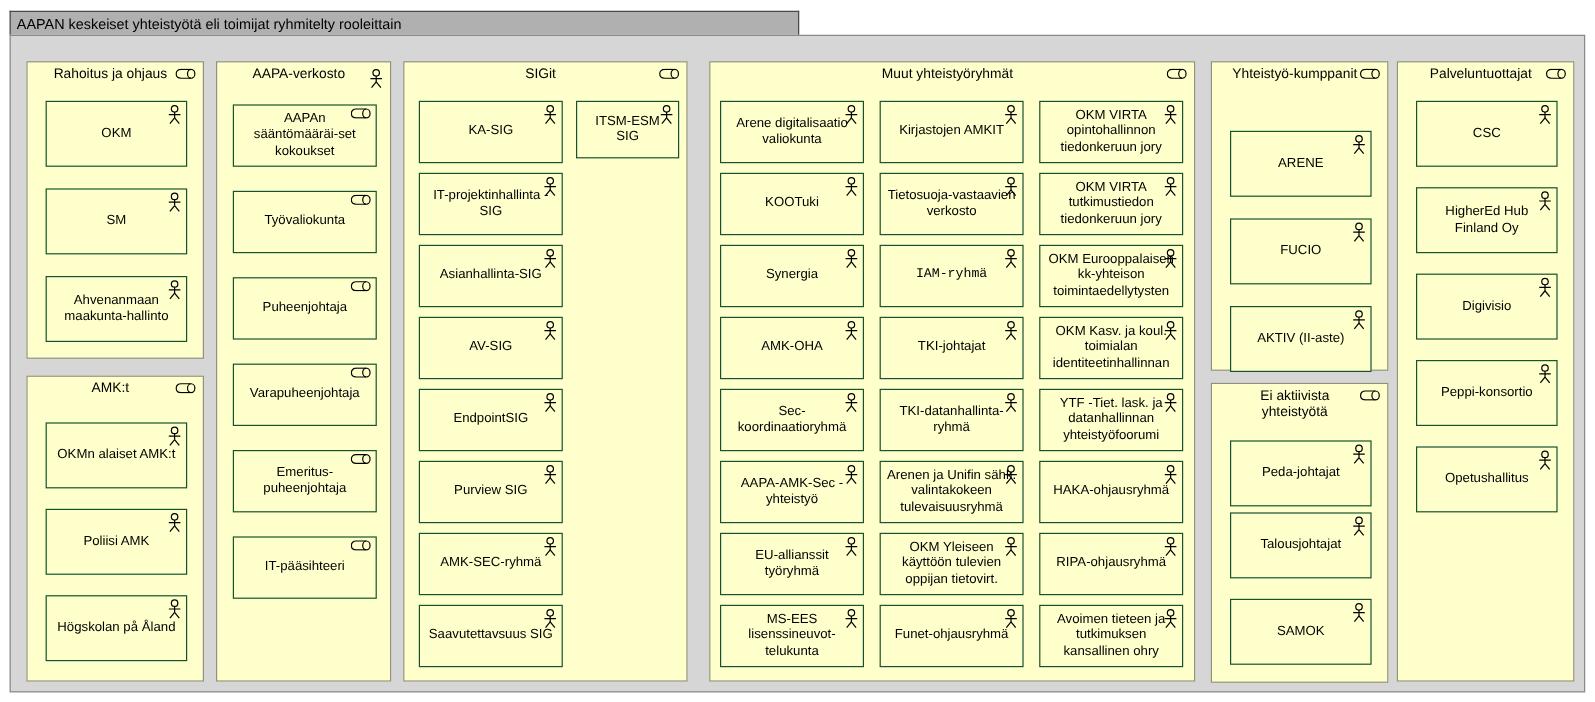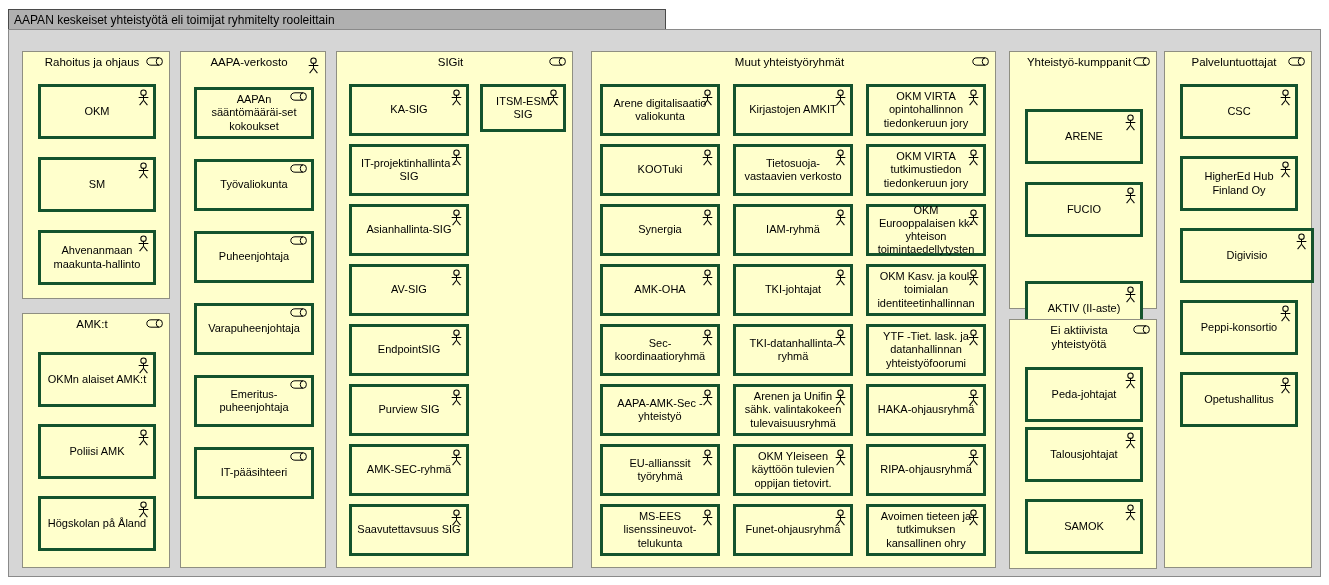--- a/index.html
+++ b/index.html
@@ -6,21 +6,21 @@
   #page{position:relative;width:1329px;height:585px;background:#ffffff;overflow:hidden;}
   #diagram-tab{position:absolute;left:8px;top:9px;width:658px;height:20px;background:var(--tab-bg);
     border:1px solid #4a4a4a;border-bottom:none;display:flex;align-items:center;
     font-size:12px;color:#000;padding-left:5px;box-sizing:border-box;}
   #canvas{position:absolute;left:8px;top:29px;width:1313px;height:548px;background:var(--canvas-bg);
     border:1px solid #8a8a8a;box-sizing:border-box;}
   .group{position:absolute;background:var(--el-fill);border:1px solid #8f8f82;box-sizing:border-box;}
   .group-header{position:absolute;left:0;top:3px;width:100%;text-align:center;font-size:11.5px;
     line-height:1.25;color:#000;padding:0 22px 0 14px;box-sizing:border-box;}
   .hdr-icon{position:absolute;right:5px;top:5px;line-height:0;}
-  .node{position:absolute;background:var(--el-fill);border:3px solid #14532d;box-sizing:border-box;
+  .node{position:absolute;background:var(--el-fill);border:1px solid #14532d;box-sizing:border-box;
     display:flex;align-items:center;justify-content:center;}
   .node-label{width:100%;text-align:center;font-size:11px;line-height:1.2;color:#000;
     padding:0 5px;box-sizing:border-box;}
   .node-icon{position:absolute;right:3px;top:2px;line-height:0;}
   svg{display:block;}
 </style>
 </head>
 <body>
 
 <div id="page">
@@ -422,21 +422,21 @@
           <span class="node-icon">
             <svg width="13" height="17" viewBox="0 0 14 18" fill="none" stroke="#000" stroke-width="1.1">
               <circle cx="7" cy="3.8" r="2.9"></circle>
               <line x1="7" y1="6.7" x2="7" y2="12"></line>
               <line x1="1.8" y1="9" x2="12.2" y2="9"></line>
               <line x1="7" y1="12" x2="2.8" y2="17.2"></line>
               <line x1="7" y1="12" x2="11.2" y2="17.2"></line>
             </svg>
           </span>
         </div>
-        <div class="node" style="left: 141px; top: 152px; width: 120px; height: 52px;">
+        <div class="node" style="left: 141px; top: 152px; width: 120px; height: 52px; font-family: Liberation Mono, monospace;">
           <span class="node-label">IAM-ryhmä</span>
           <span class="node-icon">
             <svg width="13" height="17" viewBox="0 0 14 18" fill="none" stroke="#000" stroke-width="1.1">
               <circle cx="7" cy="3.8" r="2.9"></circle>
               <line x1="7" y1="6.7" x2="7" y2="12"></line>
               <line x1="1.8" y1="9" x2="12.2" y2="9"></line>
               <line x1="7" y1="12" x2="2.8" y2="17.2"></line>
               <line x1="7" y1="12" x2="11.2" y2="17.2"></line>
             </svg>
           </span>
@@ -623,21 +623,21 @@
           <span class="node-icon">
             <svg width="13" height="17" viewBox="0 0 14 18" fill="none" stroke="#000" stroke-width="1.1">
               <circle cx="7" cy="3.8" r="2.9"></circle>
               <line x1="7" y1="6.7" x2="7" y2="12"></line>
               <line x1="1.8" y1="9" x2="12.2" y2="9"></line>
               <line x1="7" y1="12" x2="2.8" y2="17.2"></line>
               <line x1="7" y1="12" x2="11.2" y2="17.2"></line>
             </svg>
           </span>
         </div>
-        <div class="node" style="left: 15px; top: 203px; width: 118px; height: 55px; margin-top: 26px;">
+        <div class="node" style="left: 15px; top: 203px; width: 118px; height: 55px;">
           <span class="node-label">AKTIV (II-aste)</span>
           <span class="node-icon">
             <svg width="13" height="17" viewBox="0 0 14 18" fill="none" stroke="#000" stroke-width="1.1">
               <circle cx="7" cy="3.8" r="2.9"></circle>
               <line x1="7" y1="6.7" x2="7" y2="12"></line>
               <line x1="1.8" y1="9" x2="12.2" y2="9"></line>
               <line x1="7" y1="12" x2="2.8" y2="17.2"></line>
               <line x1="7" y1="12" x2="11.2" y2="17.2"></line>
             </svg>
           </span>
@@ -713,21 +713,21 @@
           <span class="node-icon">
             <svg width="13" height="17" viewBox="0 0 14 18" fill="none" stroke="#000" stroke-width="1.1">
               <circle cx="7" cy="3.8" r="2.9"></circle>
               <line x1="7" y1="6.7" x2="7" y2="12"></line>
               <line x1="1.8" y1="9" x2="12.2" y2="9"></line>
               <line x1="7" y1="12" x2="2.8" y2="17.2"></line>
               <line x1="7" y1="12" x2="11.2" y2="17.2"></line>
             </svg>
           </span>
         </div>
-        <div class="node" style="left: 15px; top: 176px; width: 134px; height: 55px;">
+        <div class="node" style="left: 15px; top: 176px; width: 118px; height: 55px;">
           <span class="node-label">Digivisio</span>
           <span class="node-icon">
             <svg width="13" height="17" viewBox="0 0 14 18" fill="none" stroke="#000" stroke-width="1.1">
               <circle cx="7" cy="3.8" r="2.9"></circle>
               <line x1="7" y1="6.7" x2="7" y2="12"></line>
               <line x1="1.8" y1="9" x2="12.2" y2="9"></line>
               <line x1="7" y1="12" x2="2.8" y2="17.2"></line>
               <line x1="7" y1="12" x2="11.2" y2="17.2"></line>
             </svg>
           </span>

